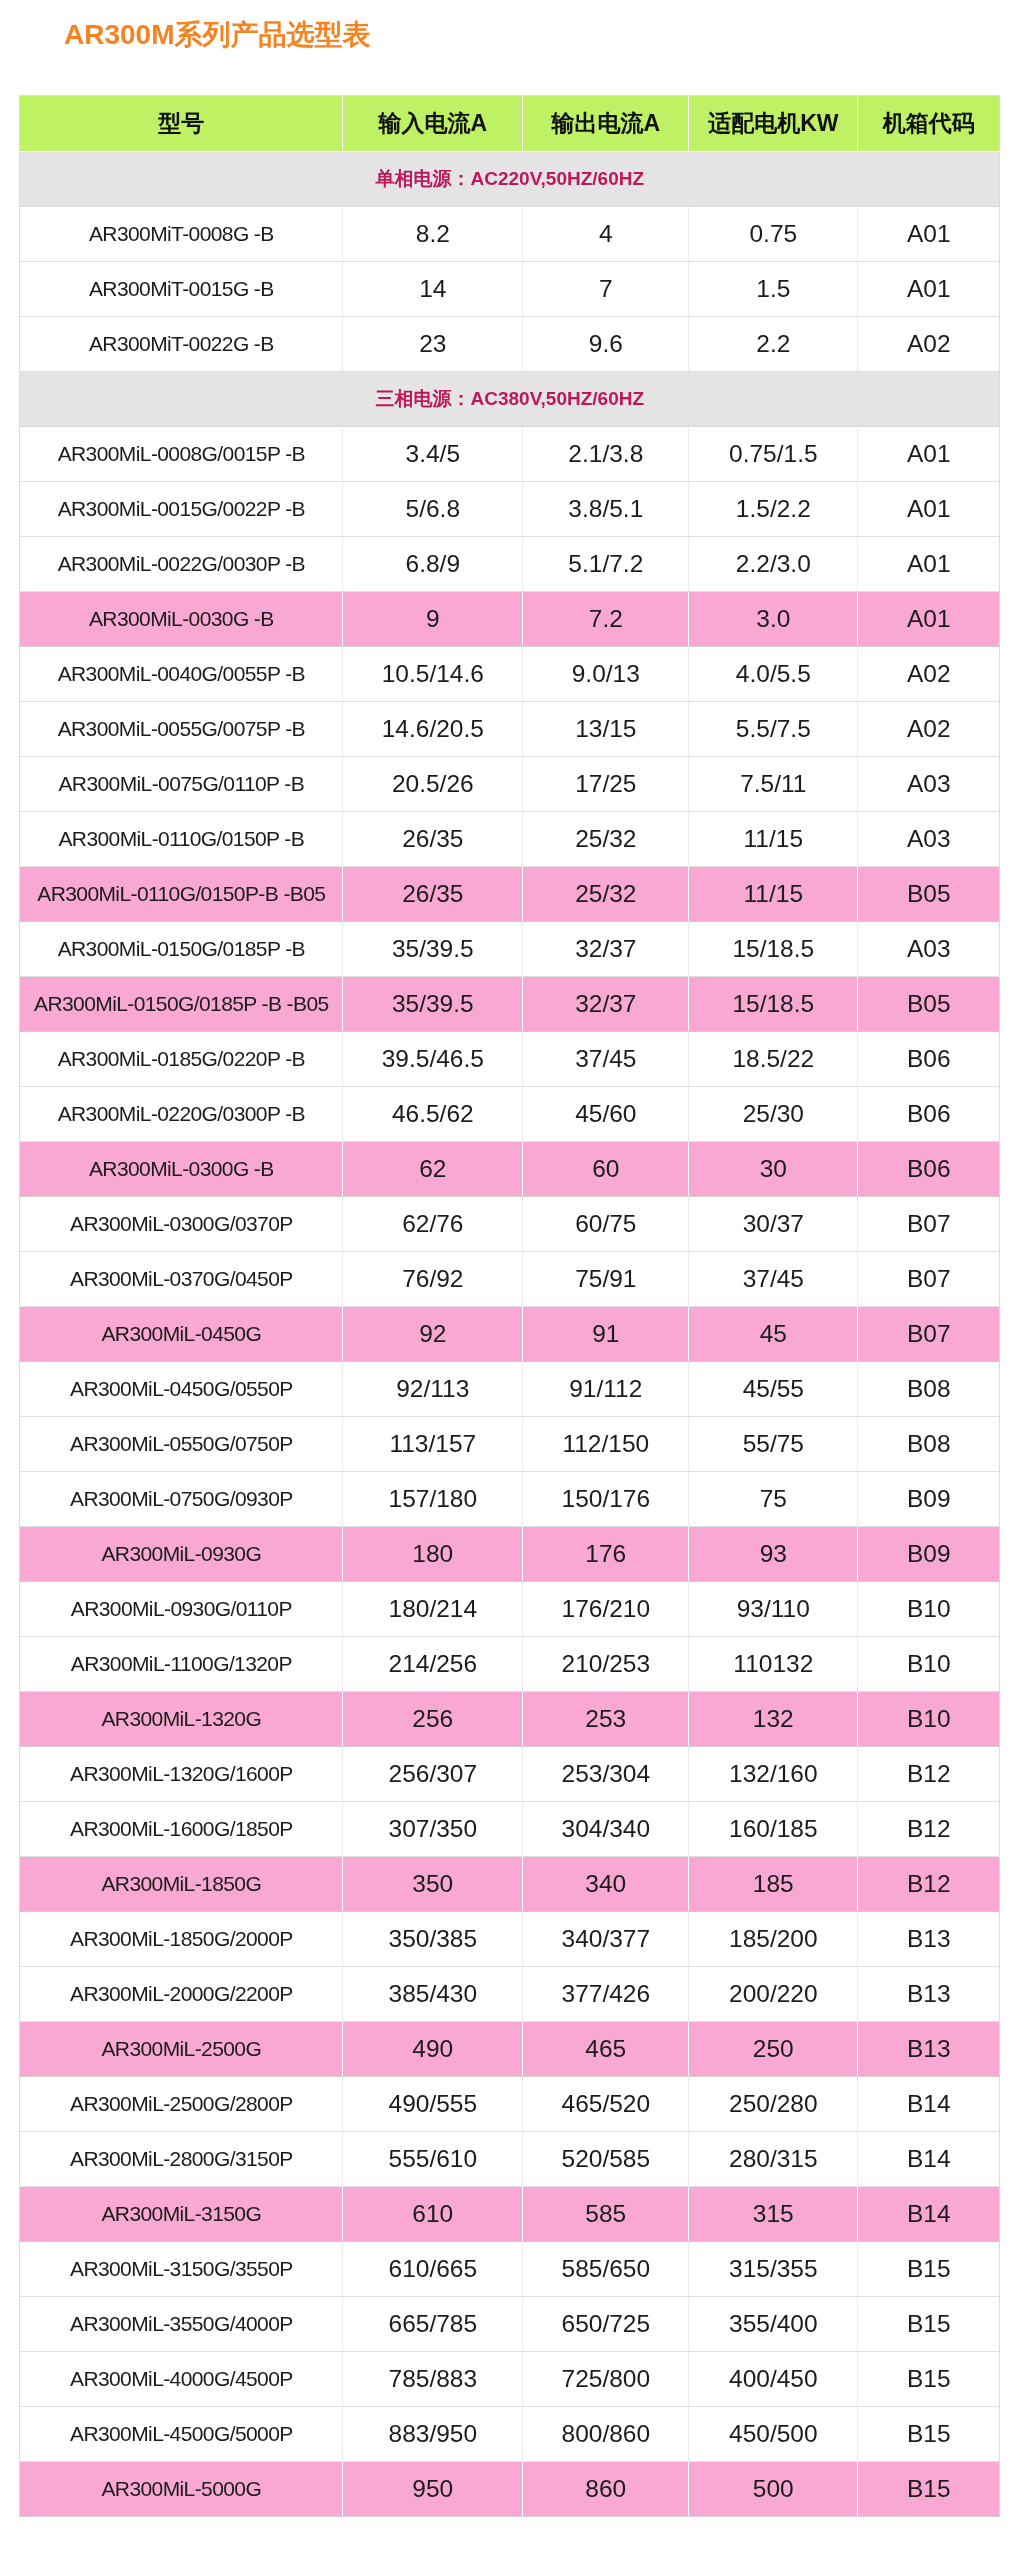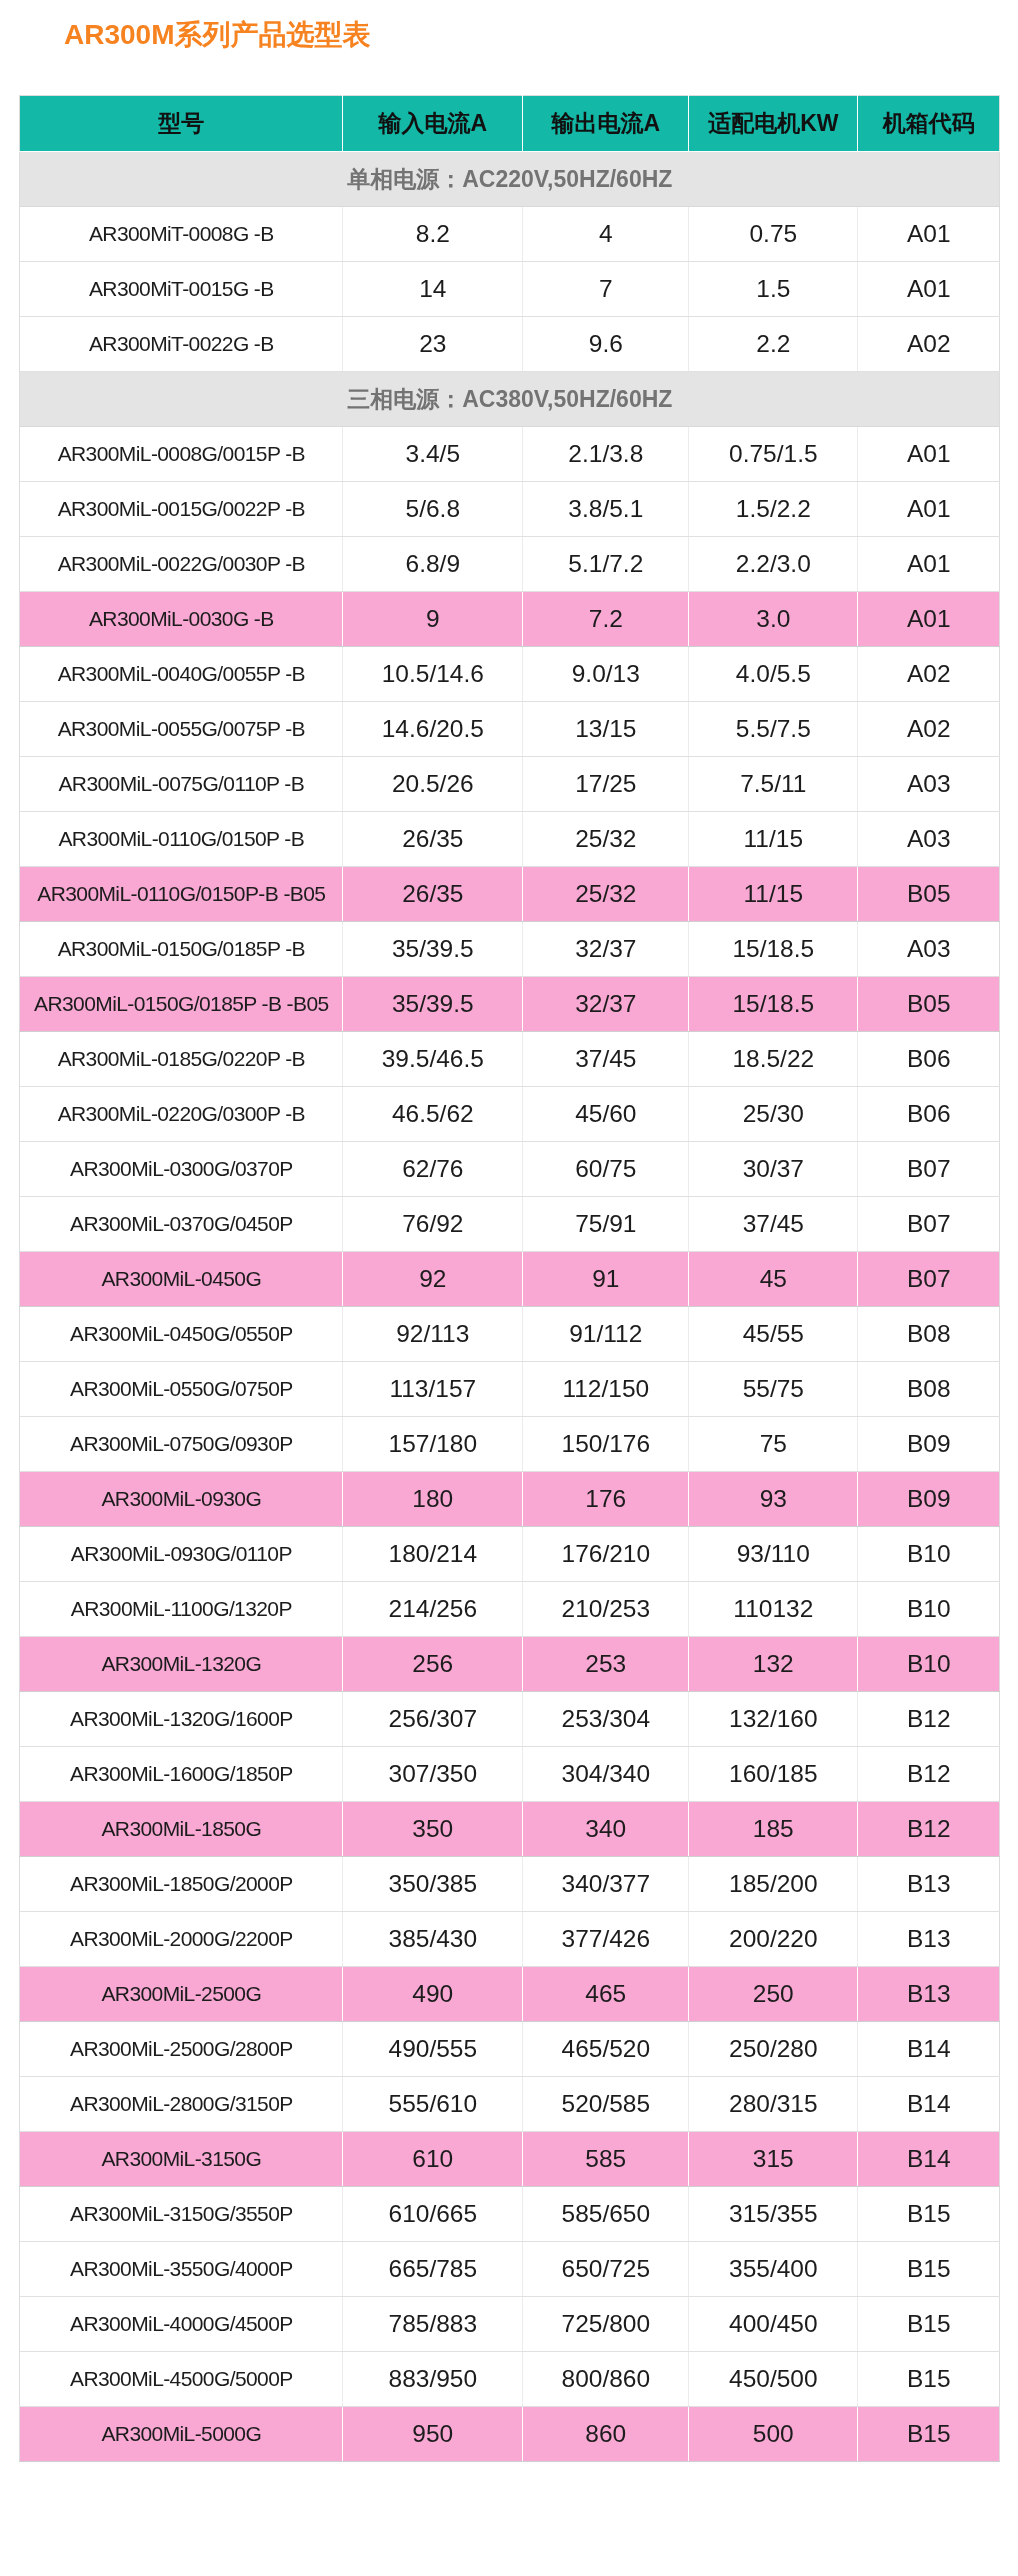--- a/index.html
+++ b/index.html
@@ -12,28 +12,28 @@
     font-size:28px;font-weight:800;color:#f78220;letter-spacing:0;
     font-family:"Liberation Sans","DejaVu Sans",sans-serif;
   }
   table.product-table{
     position:absolute;top:95px;left:19.3px;width:979px;
     border-collapse:collapse;table-layout:fixed;
     border:1.3px solid #dcdcdc;
   }
   th,td{text-align:center;vertical-align:middle;padding:0;overflow:hidden;white-space:nowrap;}
   thead th{
-    height:55px;background:#14b8a6;
+    height:55px;background:#bef264;
     font-size:23px;font-weight:700;color:#111;
     border-right:1.9px solid #ffffff;border-bottom:1.9px solid #ffffff;
   }
   thead th:last-child{border-right:none;}
   tr.section-row td{
     height:54px;background:#e4e4e4;
-    font-size:23px;font-weight:700;color:#737373;
+    font-size:19px;font-weight:700;color:#be185d;
     border-bottom:1.3px solid #d9d9d9;
   }
   tr.data-row td{
     height:54px;background:#ffffff;
     font-size:24.5px;font-weight:400;font-stretch:condensed;
     border-right:1.3px solid #ececec;border-bottom:1.3px solid #e0e0e0;
   }
   tr.data-row td:last-child{border-right:none;text-align:center;}
   tr.data-row td.model{font-size:21px;letter-spacing:-0.6px;}
   tr.data-row.shaded td{
@@ -177,20 +177,27 @@
           <td class="num">18.5/22</td>
           <td class="num">B06</td>
         </tr>
         <tr class="data-row">
           <td class="model">AR300MiL-0220G/0300P -B</td>
           <td class="num">46.5/62</td>
           <td class="num">45/60</td>
           <td class="num">25/30</td>
           <td class="num">B06</td>
         </tr>
+        <tr class="data-row shaded">
+          <td class="model">AR300MiL-0300G -B</td>
+          <td class="num">62</td>
+          <td class="num">60</td>
+          <td class="num">30</td>
+          <td class="num">B06</td>
+        </tr>
         <tr class="data-row">
           <td class="model">AR300MiL-0300G/0370P</td>
           <td class="num">62/76</td>
           <td class="num">60/75</td>
           <td class="num">30/37</td>
           <td class="num">B07</td>
         </tr>
         <tr class="data-row">
           <td class="model">AR300MiL-0370G/0450P</td>
           <td class="num">76/92</td>

